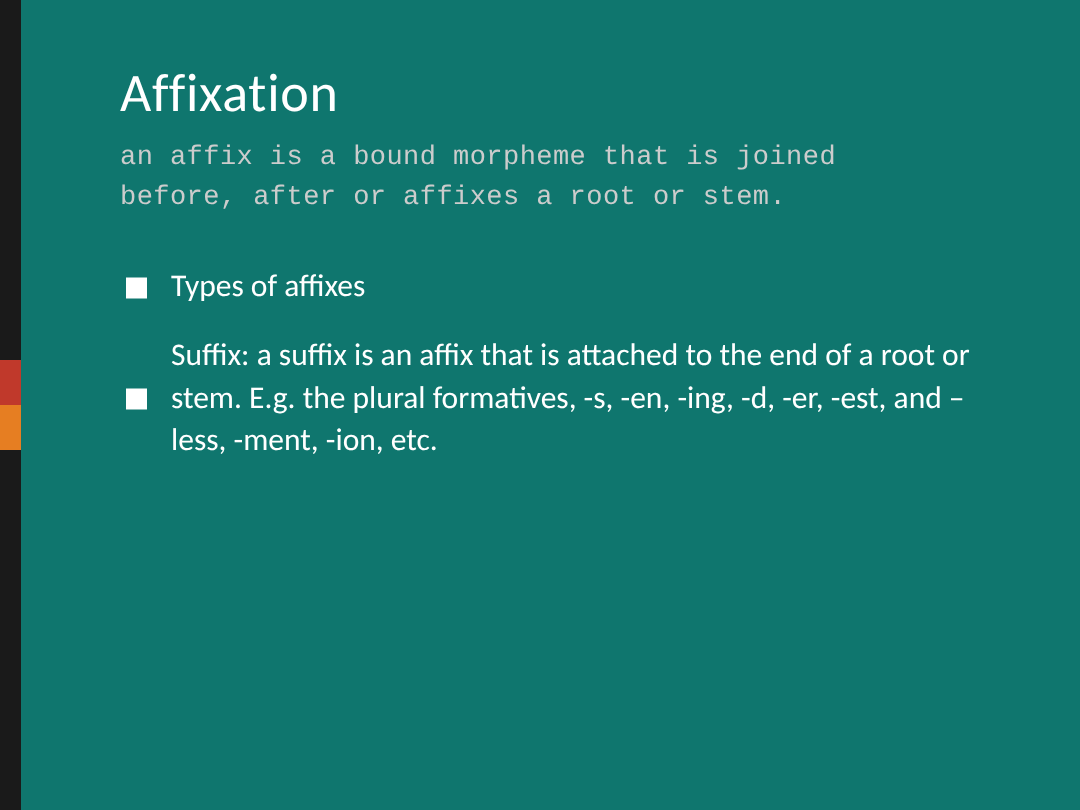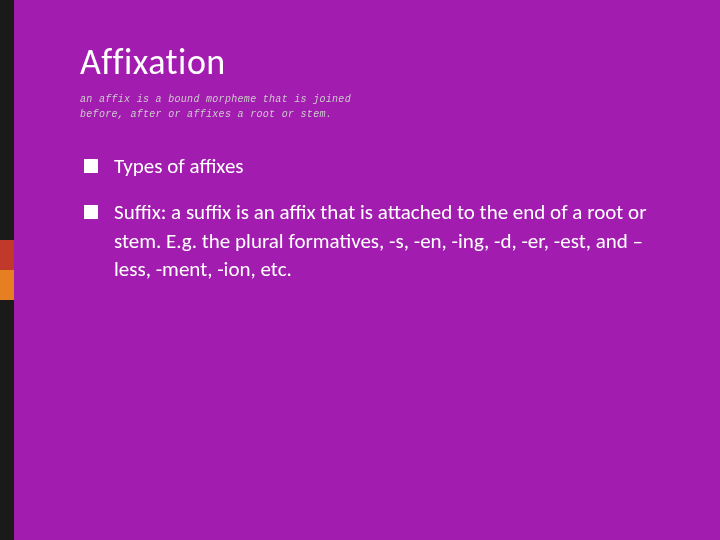--- a/index.html
+++ b/index.html
@@ -14,21 +14,21 @@
       background-color: #000000;
       font-family: 'Calibri', 'Arial', sans-serif;
       color: #ffffff;
       overflow: hidden;
       position: relative;
     }
 
     .slide-container {
       width: 720px;
       height: 540px;
-      background-color: #a21caf;
+      background-color: #0f766e;
       padding: 40px 60px 40px 80px;
       position: relative;
     }
 
     
     .accent-bar {
       position: absolute;
       left: 0;
       top: 0;
       width: 14px;
@@ -59,38 +59,37 @@
 
     .title {
       font-size: 36px;
       font-weight: 300;
       color: #ffffff;
       margin-bottom: 8px;
       letter-spacing: 0.5px;
     }
 
     .subtitle {
-      font-size: 10px;
+      font-size: 18px;
       color: #cccccc;
       font-family: 'Courier New', monospace;
       line-height: 1.5;
       margin-bottom: 30px;
       letter-spacing: 0.3px;
-      font-style: italic;
     }
 
     .bullet-list {
       list-style: none;
       padding: 0;
       margin: 0;
     }
 
     .bullet-item {
       display: flex;
-      align-items: flex-start;
+      align-items: center;
       margin-bottom: 18px;
     }
 
     .bullet-icon {
       min-width: 22px;
       height: 22px;
       margin-right: 12px;
       margin-top: 3px;
       display: flex;
       align-items: center;

